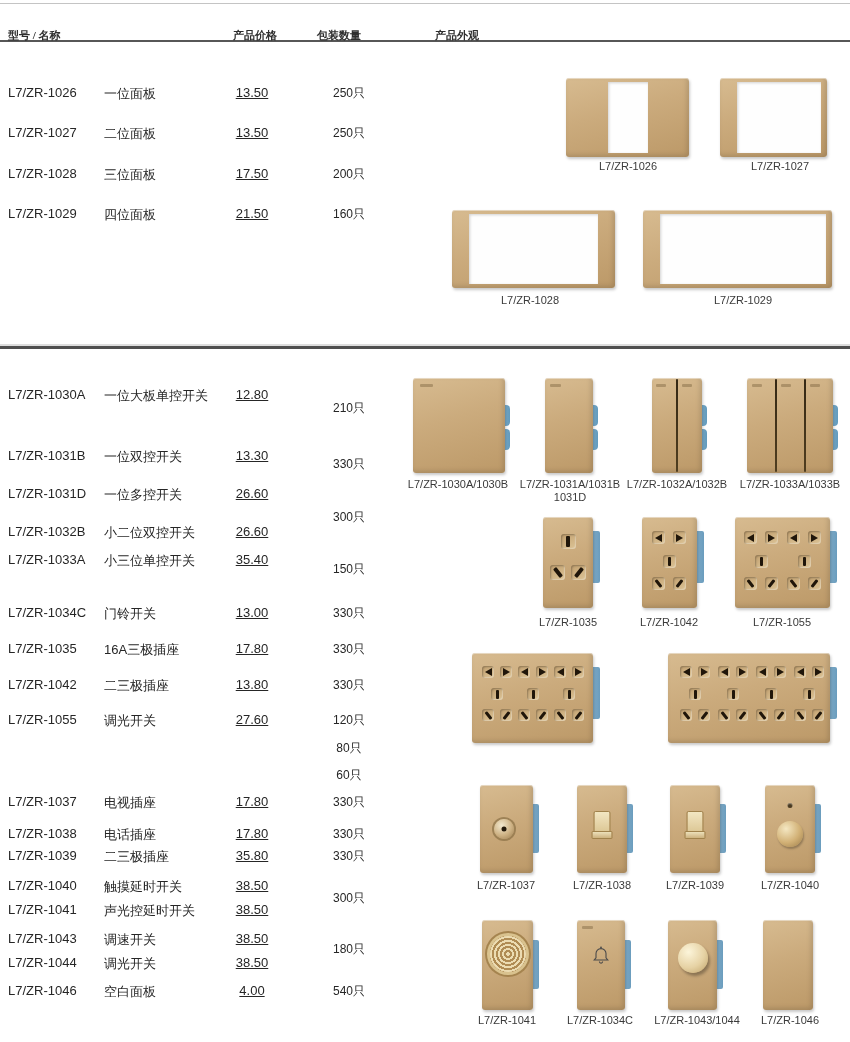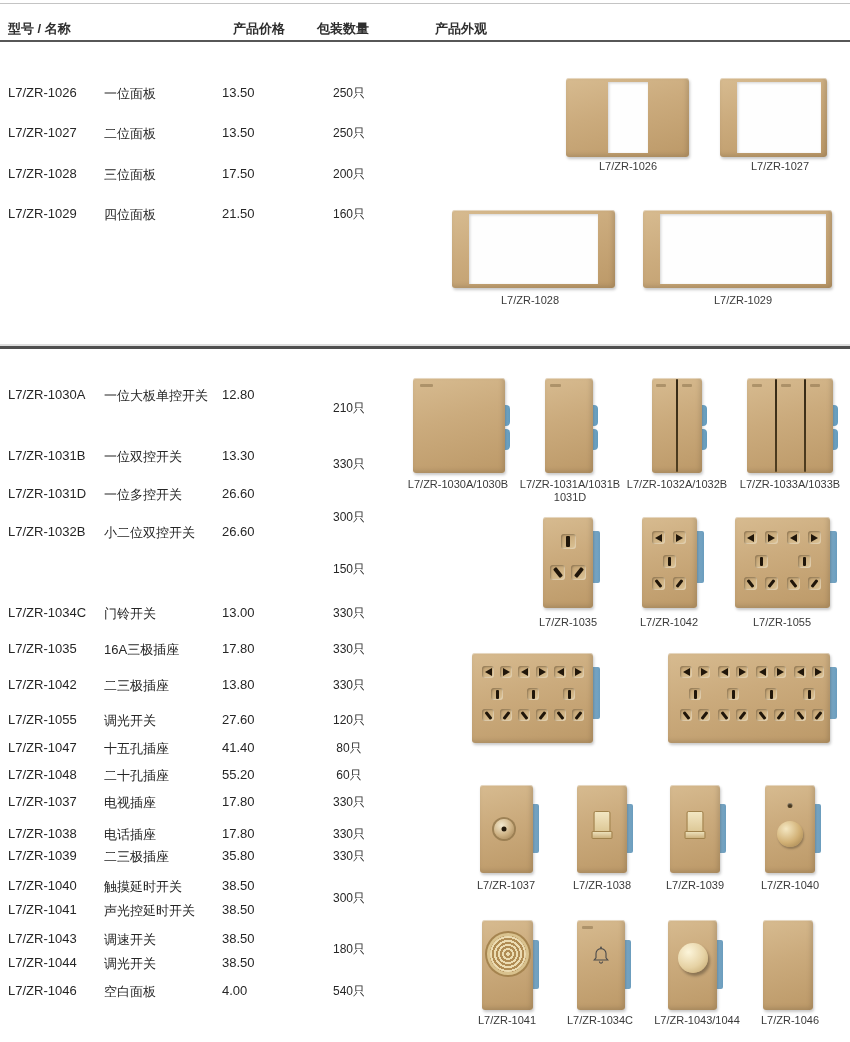--- a/index.html
+++ b/index.html
@@ -2,26 +2,26 @@
 <html><head>
 <meta charset="utf-8">
 <style>
   html,body{margin:0;padding:0;background:#fff;}
   .page{position:relative;width:850px;height:1042px;background:#fff;overflow:hidden;
         font-family:"Liberation Sans","DejaVu Sans",sans-serif;color:#262626;}
   .hline{position:absolute;left:0;right:0;}
   .line-top{top:3px;height:1px;background:#c4c4c4;}
   .line-head{top:40px;height:2px;background:#575757;}
   .line-mid{top:346px;height:3px;background:#4f4f4f;box-shadow:0 -2px 0 #ddd;}
-  .hcell{position:absolute;top:20px;font-size:13px;font-weight:700;color:#2e2e2e;white-space:nowrap;}
+  .hcell{position:absolute;top:28px;font-size:11px;font-weight:700;color:#2e2e2e;white-space:nowrap;font-family:Liberation Serif, serif;}
   .trow{position:absolute;left:0;width:430px;height:16px;font-size:13px;}
   .trow span{position:absolute;top:0;white-space:nowrap;}
   .cm{left:8px;}
   .cn{left:104px;}
-  .cp{left:222px;width:60px;text-align:left;}
+  .cp{left:222px;width:60px;text-align:center;text-decoration:underline;}
   .cq1{left:314px;width:70px;text-align:center;font-size:12px;}
   .cq{position:absolute;left:314px;width:70px;text-align:center;font-size:12px;height:14px;white-space:nowrap;}
   .cap{position:absolute;font-size:11px;color:#3a3a3a;text-align:center;white-space:nowrap;width:150px;}
 
   
   .prod{position:absolute;}
   .face{position:absolute;inset:0;border-radius:3px;z-index:1;
         background:linear-gradient(165deg,#d7bb90 0%,#cbab7d 42%,#bc9968 100%);
         box-shadow:inset 0 1px 0 rgba(255,255,255,.45), inset -2px -2px 5px rgba(0,0,0,.13), 1px 2px 3px rgba(0,0,0,.22);}
   .mark{position:absolute;z-index:2;top:6px;height:3px;width:13px;background:rgba(100,78,42,.35);border-radius:1px;}
@@ -149,20 +149,25 @@
   </div>
   <div class="cq" style="top:456px">330只</div>
 
   <div class="trow" style="top:524px">
     <span class="cm">L7/ZR-1032B</span>
     <span class="cn">小二位双控开关</span>
     <span class="cp">26.60</span>
   </div>
   <div class="cq" style="top:509px">300只</div>
 
+  <div class="trow" style="top:552px">
+    <span class="cm">L7/ZR-1033A</span>
+    <span class="cn">小三位单控开关</span>
+    <span class="cp">35.40</span>
+  </div>
   <div class="cq" style="top:561px">150只</div>
 
   <div class="trow" style="top:605px">
     <span class="cm">L7/ZR-1034C</span>
     <span class="cn">门铃开关</span>
     <span class="cp">13.00</span>
   </div>
   <div class="cq" style="top:605px">330只</div>
   <div class="trow" style="top:641px">
     <span class="cm">L7/ZR-1035</span>
@@ -175,31 +180,21 @@
     <span class="cn">二三极插座</span>
     <span class="cp">13.80</span>
   </div>
   <div class="cq" style="top:677px">330只</div>
   <div class="trow" style="top:712px">
     <span class="cm">L7/ZR-1055</span>
     <span class="cn">调光开关</span>
     <span class="cp">27.60</span>
   </div>
   <div class="cq" style="top:712px">120只</div>
-  <div class="trow" style="top:740px">
-    <span class="cm">L7/ZR-1047</span>
-    <span class="cn">十五孔插座</span>
-    <span class="cp">41.40</span>
-  </div>
   <div class="cq" style="top:740px">80只</div>
-  <div class="trow" style="top:767px">
-    <span class="cm">L7/ZR-1048</span>
-    <span class="cn">二十孔插座</span>
-    <span class="cp">55.20</span>
-  </div>
   <div class="cq" style="top:767px">60只</div>
   <div class="trow" style="top:794px">
     <span class="cm">L7/ZR-1037</span>
     <span class="cn">电视插座</span>
     <span class="cp">17.80</span>
   </div>
   <div class="cq" style="top:794px">330只</div>
   <div class="trow" style="top:826px">
     <span class="cm">L7/ZR-1038</span>
     <span class="cn">电话插座</span>

